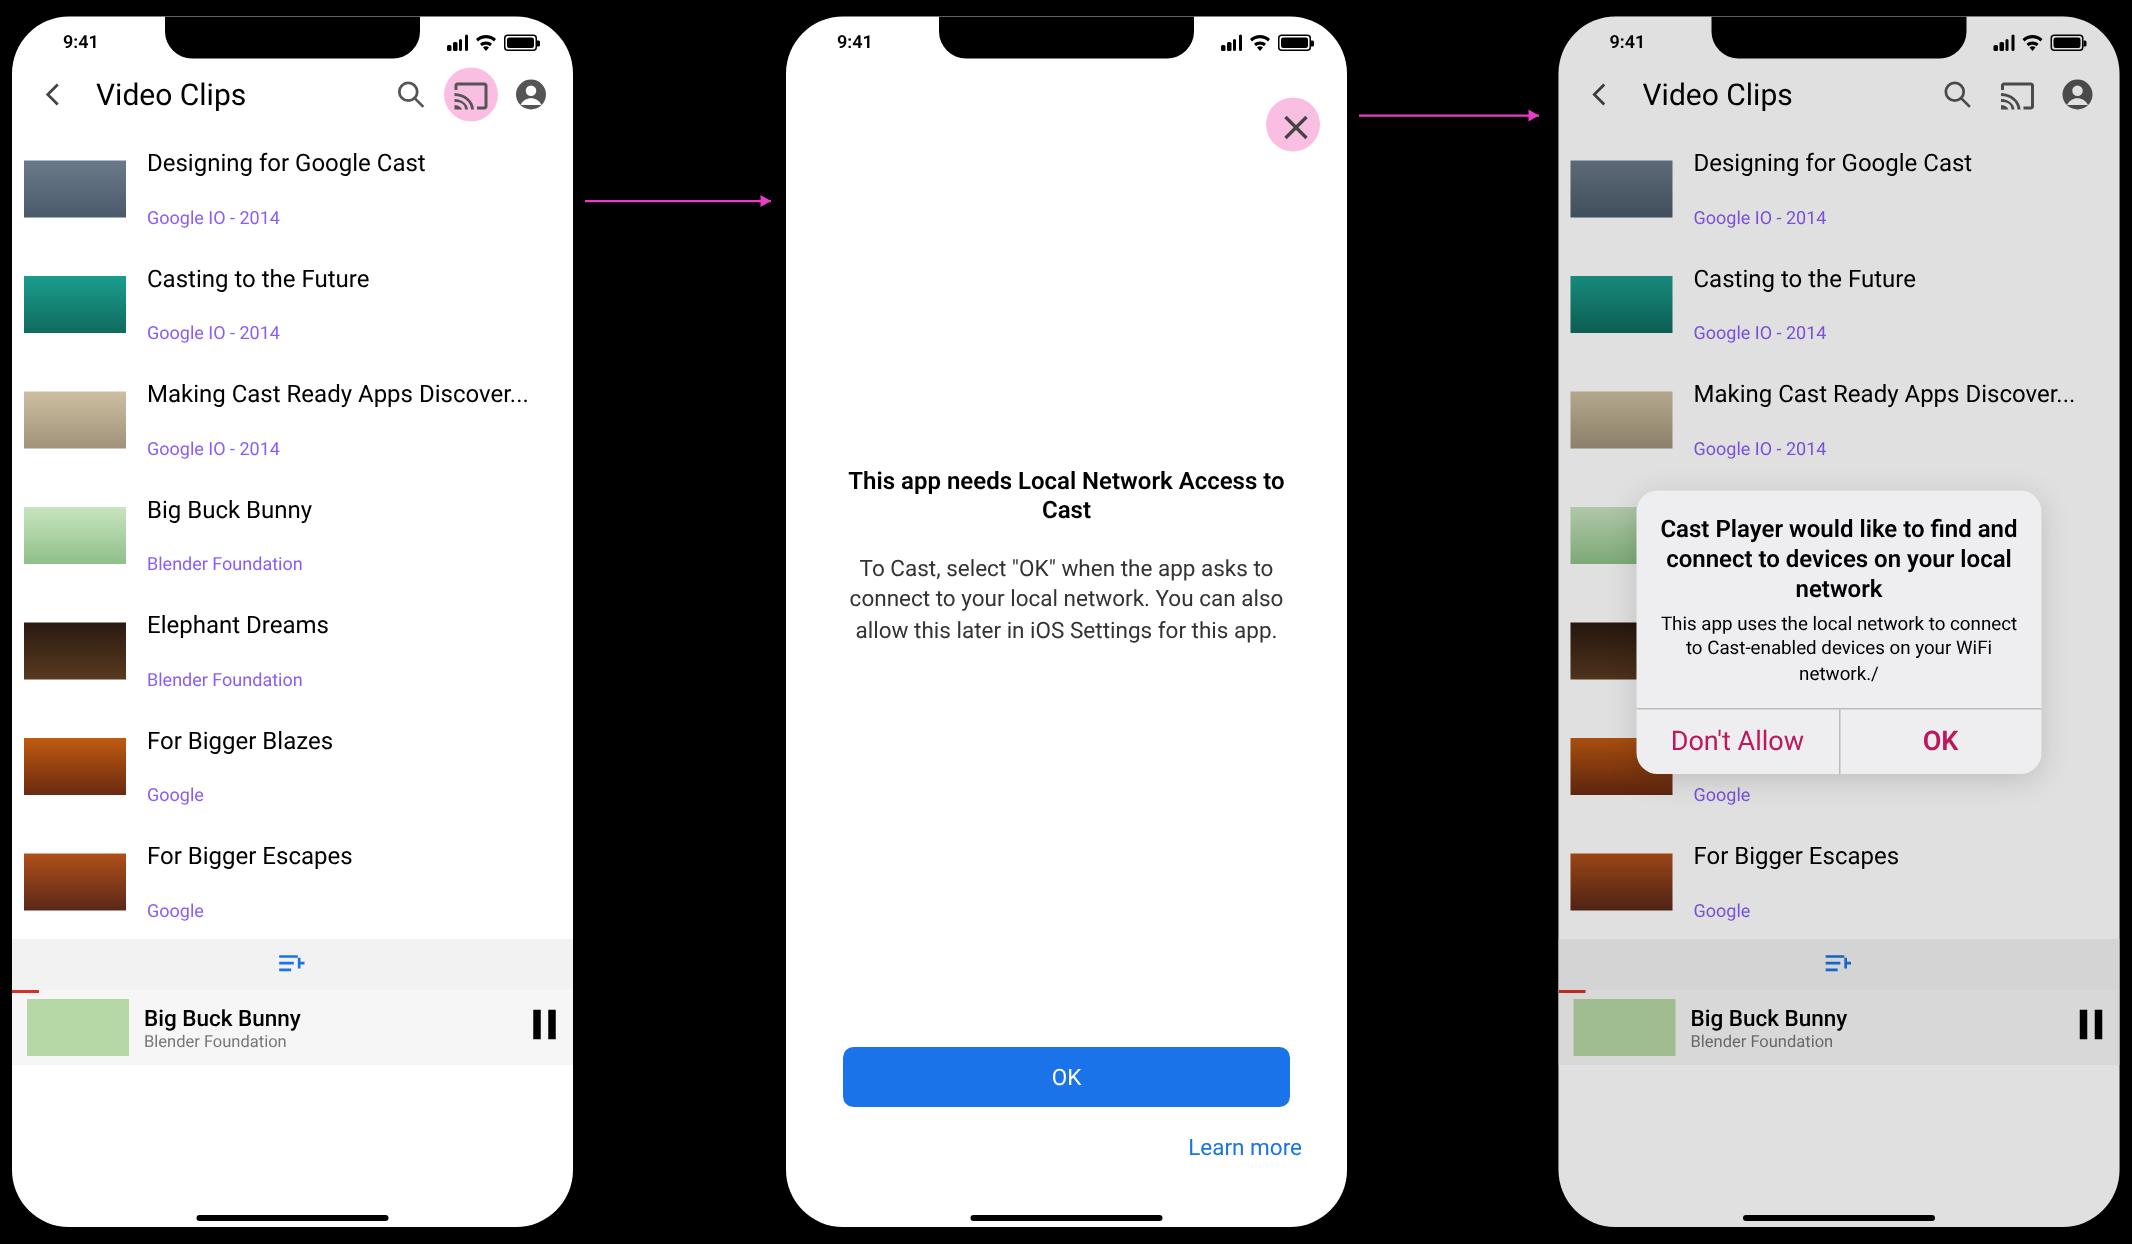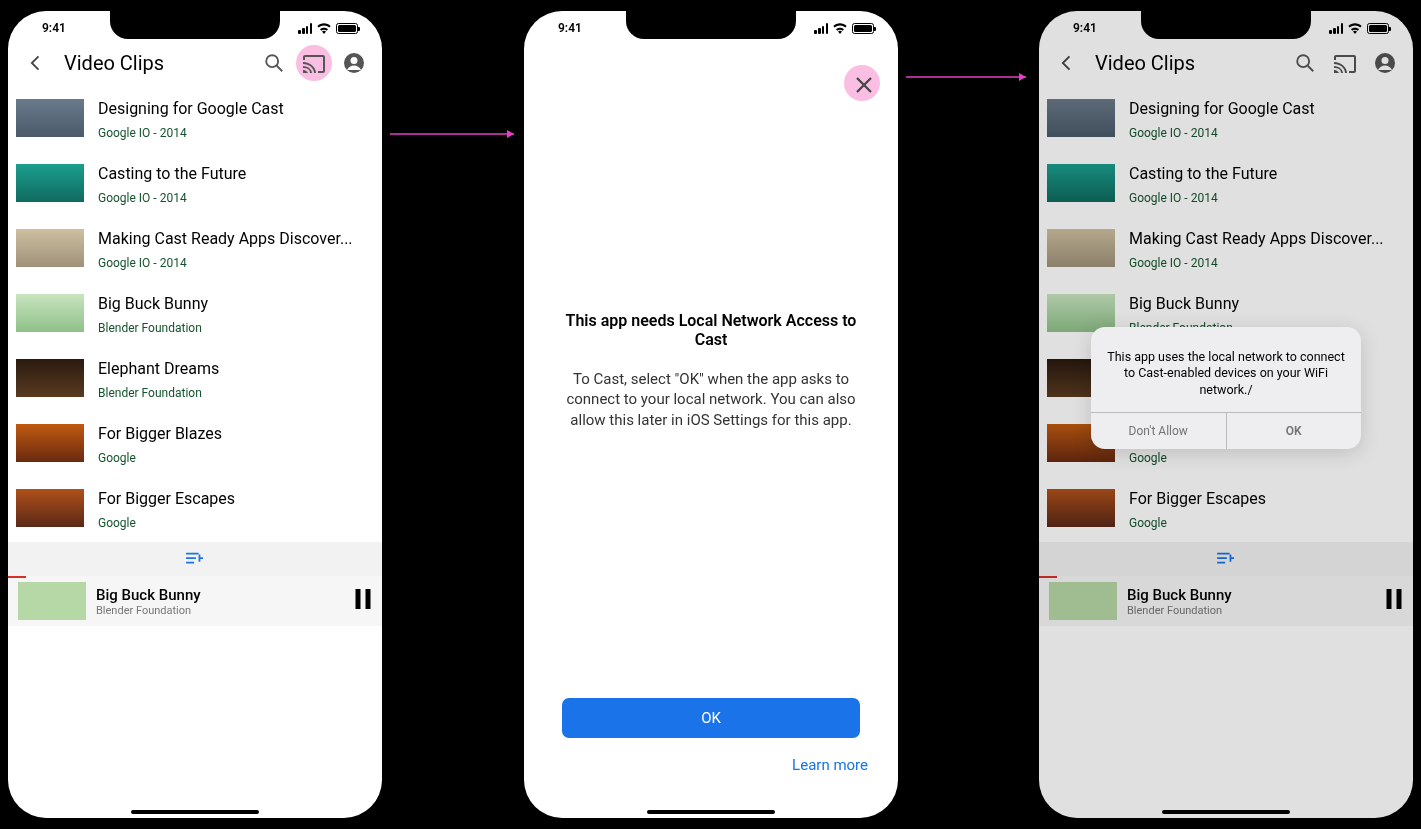--- a/index.html
+++ b/index.html
@@ -77,40 +77,41 @@
     width: 36px;
     height: 36px;
     border-radius: 50%;
     background: #f7a8d8;
     opacity: 0.75;
     z-index: 1;
   }
   .list { }
   .row {
     display: flex;
+    align-items: center;
     padding: 12px 8px;
     gap: 14px;
   }
   .thumb {
     width: 68px;
     height: 38px;
     background: #ccc;
     flex-shrink: 0;
   }
   .row-text { flex: 1; overflow: hidden; }
   .row-title {
     font-size: 16px;
     white-space: nowrap;
     overflow: hidden;
     text-overflow: ellipsis;
   }
   .row-sub {
     font-size: 12px;
-    color: #14532d;
-    margin-top: 8px;
+    color: #8b5cf6;
+    margin-top: 20px;
   }
   .queue-bar {
     background: #f2f2f2;
     height: 34px;
     display: flex;
     align-items: center;
     justify-content: center;
     color: #1a73e8;
   }
   .nowplaying {
@@ -204,22 +205,22 @@
     box-shadow: 0 4px 20px rgba(0,0,0,0.15);
   }
   .ios-alert .a-body { padding: 16px 14px 14px 14px; text-align: center; }
   .ios-alert .a-title { font-size: 16px; font-weight: 600; line-height: 1.25; }
   .ios-alert .a-desc { font-size: 12.5px; margin-top: 6px; line-height: 1.3; }
   .ios-alert .a-buttons { display: flex; border-top: 0.5px solid #bbb; }
   .ios-alert .a-buttons > div {
     flex: 1;
     text-align: center;
     padding: 11px 4px;
-    color: #737373;
-    font-size: 12px;
+    color: #be185d;
+    font-size: 18px;
   }
   .ios-alert .a-buttons > div:first-child { border-right: 0.5px solid #bbb; }
   
   .connector1 {
     position: absolute;
     top: 78px;
     left: 312px;
     width: 210px;
     height: 64px;
     pointer-events: none;
@@ -541,20 +542,21 @@
       <div><svg width="18" height="20" viewBox="0 0 14 16">
             <rect x="1" y="0" width="4" height="16" fill="#000"></rect>
             <rect x="9" y="0" width="4" height="16" fill="#000"></rect>
           </svg></div>
     </div>
 
     <div class="dim"></div>
 
     <div class="ios-alert">
       <div class="a-body">
+        <div class="a-title">Cast Player would like to find and connect to devices on your local network</div>
         <div class="a-desc">This app uses the local network to connect to Cast-enabled devices on your WiFi network./</div>
       </div>
       <div class="a-buttons">
         <div>Don't Allow</div>
         <div style="font-weight:600">OK</div>
       </div>
     </div>
 
     <div class="home-indicator"></div>
   </div>

